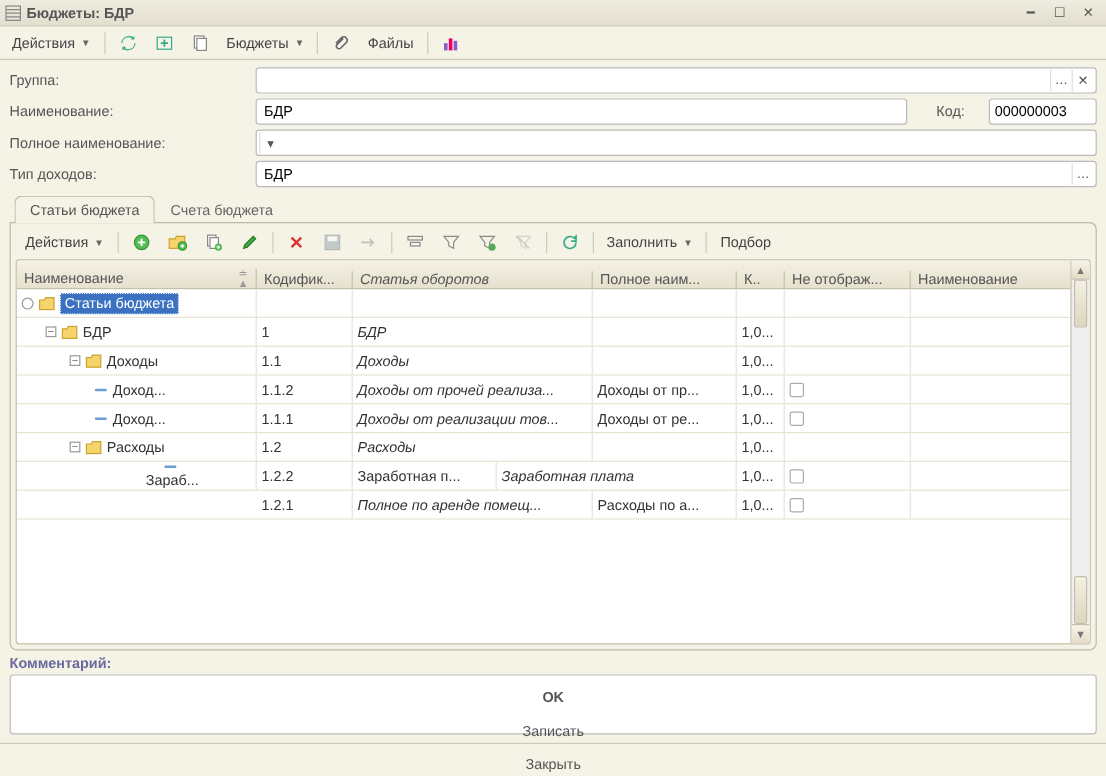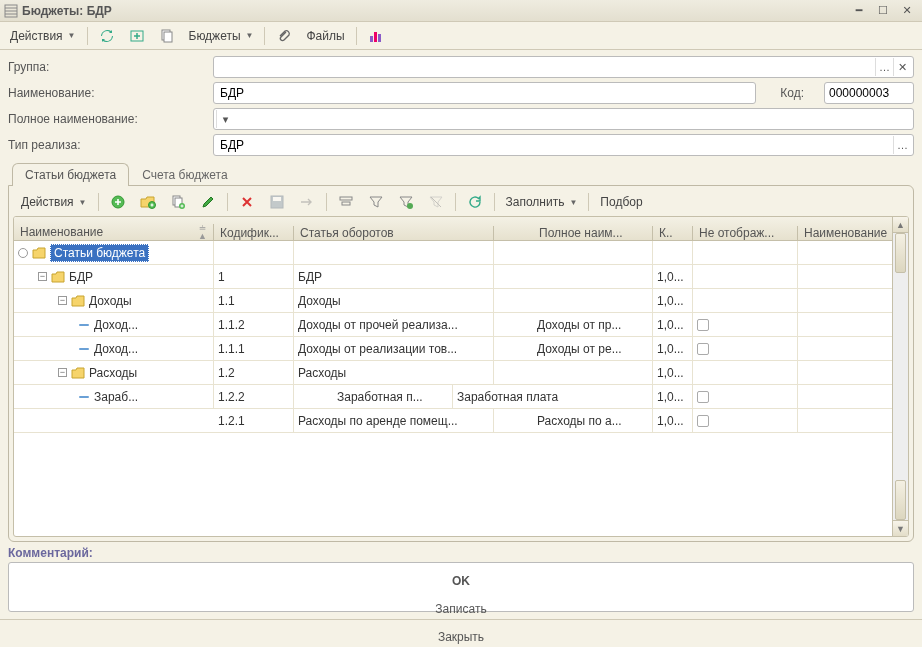--- a/index.html
+++ b/index.html
@@ -205,22 +205,22 @@
     display:flex;
     align-items:center;
     padding:0 4px;
     overflow:hidden;
     white-space:nowrap;
     text-overflow:ellipsis;
   }
   .cell:last-child{border-right:none;}
   .c-name{ width:200px;}
   .c-code{ width:80px;}
-  .c-stat{ width:200px;}
-  .c-full{ width:120px;margin-left:39px;}
+  .c-stat{ width:200px;font-style:italic;}
+  .c-full{ width:120px;}
   .c-k{ width:40px;}
   .c-ne{ width:105px;}
   .c-comm{ flex:1; min-width:40px;}
   .sort-icons{font-size:9px;color:#999;line-height:8px; margin-left:auto; text-align:center;}
   .tree-marker{ width:9px;height:9px; border:1px solid #999; display:inline-flex;align-items:center;justify-content:center; font-size:9px; line-height:7px;color:#666; margin-right:4px;}
   .radio { width:10px; height:10px; border:1px solid #999; border-radius:50%; margin-right:4px;}
   .folder-ico { width:14px;height:12px; margin-right:4px; display:inline-flex;}
   .folder-ico svg{width:14px;height:12px;}
   .leaf-ico{width:12px;height:8px;margin-right:4px;display:inline-flex;color:#6aa0d6;}
   .leaf-ico svg{width:12px;height:8px;}
@@ -366,21 +366,21 @@
     <span class="code-lbl">Код:</span>
     <input class="code-field" value="000000003" style="">
   </div>
   <div class="form-row">
     <span class="form-label">Полное наименование:</span>
     <div class="field">
       <span class="field-btn">▾</span>
     </div>
   </div>
   <div class="form-row">
-    <span class="form-label">Тип реализа:</span>
+    <span class="form-label">Тип доходов:</span>
     <div class="field">
       <input class="field-text" value="БДР" style="">
       <span class="field-btn">…</span>
     </div>
   </div>
 </div>
 
 <div class="tab-wrap">
   <div class="tabs">
     <div class="tab active">Статьи бюджета</div>
@@ -615,21 +615,21 @@
                 <span>Расходы</span>
               </div>
               <div class="cell c-code">1.2</div>
               <div class="cell c-stat">Расходы</div>
               <div class="cell c-full"></div>
               <div class="cell c-k">1,0...</div>
               <div class="cell c-ne"></div>
               <div class="cell c-comm"></div>
             </div>
             <div class="row">
-              <div class="cell c-name" style="padding-left: 64px;">
+              <div class="cell c-name" style="padding-left: 64px; flex-direction: column;">
                 <span class="leaf-ico">
                   <svg viewBox="0 0 12 8">
                     <rect x="1" y="3" width="10" height="2" rx="1" fill="#6aa0d6"></rect>
                   </svg>
                 </span>
                 <span>Зараб...</span>
               </div>
               <div class="cell c-code">1.2.2</div>
               <div class="cell c-full">Заработная п...</div>
               <div class="cell c-stat">Заработная плата</div>
@@ -642,21 +642,21 @@
             <div class="row">
               <div class="cell c-name" style="padding-left: 84px; margin-top: 28px;">
                 <span class="leaf-ico">
                   <svg viewBox="0 0 12 8">
                     <rect x="1" y="3" width="10" height="2" rx="1" fill="#6aa0d6"></rect>
                   </svg>
                 </span>
                 <span>Расхо...</span>
               </div>
               <div class="cell c-code">1.2.1</div>
-              <div class="cell c-stat">Расходы по аренде помещ...</div>
+              <div class="cell c-stat">Полное по аренде помещ...</div>
               <div class="cell c-full">Расходы по а...</div>
               <div class="cell c-k">1,0...</div>
               <div class="cell c-ne">
                 <span class="cb"></span>
               </div>
               <div class="cell c-comm"></div>
             </div>
           </div>
       </div>
       <div class="vsb">

